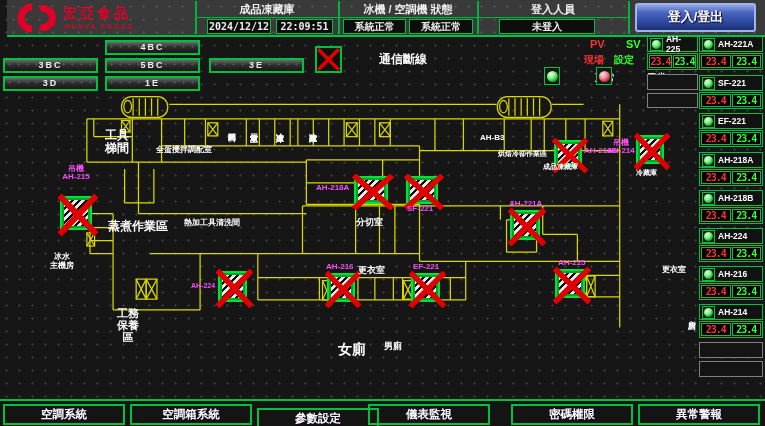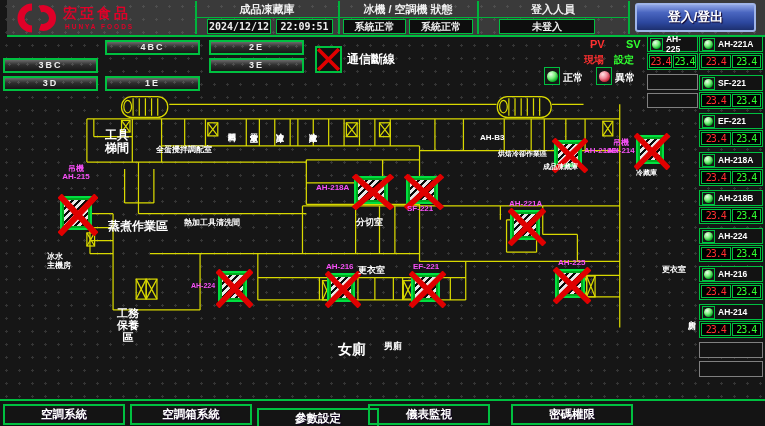--- a/index.html
+++ b/index.html
@@ -27,31 +27,31 @@
   .bluebtn{border:2px solid #9fb4e8;border-radius:3px;color:#fff;font-weight:bold;text-align:center;
     background:linear-gradient(180deg,#8fa5e5 0%,#4a66c0 30%,#2c479e 70%,#1d306f 100%);
     box-sizing:border-box;text-shadow:1px 1px 1px #102;}
   
   .fbtn{width:95px;height:15px;border:2px solid #00c040;box-sizing:border-box;
     background-image:radial-gradient(circle,rgba(255,255,255,.12) 1px,transparent 1.2px),
       linear-gradient(180deg,#6a6a6a 0%,#2e2e2e 45%,#171717 100%);
     background-size:9px 9px,100% 100%;
     color:#eee;font-size:9px;font-weight:bold;text-align:center;line-height:11px;letter-spacing:2px;}
   .legend-x{border:2px solid #00c040;background:#101010;box-sizing:border-box;}
-  .wlabel{color:#fff;font-weight:bold;}
+  .wlabel{color:#fff;font-weight:bold;margin-left:32px;}
   
   .lampbox{border:1px solid #00c040;background:#161616;display:flex;align-items:center;justify-content:center;box-sizing:border-box;}
   .lamp{border-radius:50%;}
   .lamp.green{background:radial-gradient(circle at 35% 30%,#eaffea 0%,#7df07d 40%,#00a820 75%,#006010 100%);}
   .lamp.red{background:radial-gradient(circle at 35% 30%,#ffe2e2 0%,#f08a9a 40%,#c02030 75%,#700010 100%);}
   
   .unit-name{border:1px solid #00c040;background:#121212;display:flex;align-items:center;gap:3px;
     padding:0 2px;box-sizing:border-box;color:#fff;font-size:8.5px;font-weight:bold;}
   .unit-vals{border:1px solid #00c040;display:flex;gap:1px;padding:1px;box-sizing:border-box;background:#0a0a0a;}
-  .valbox{flex:1;border:1px solid #00c040;background:#000;font-size:10px;font-weight:normal;
+  .valbox{flex:1;border:1px solid #00c040;background:#000;font-size:10px;font-weight:bold;
     text-align:center;line-height:11px;font-family:"DejaVu Sans Mono","Liberation Mono",monospace;letter-spacing:-1px;}
   .valbox.pv{color:#ff3030;}
   .valbox.sv{color:#30ff30;}
   .emptycell{border:1px solid #808080;background:#141414;box-sizing:border-box;}
   
   .equip{background:#00a81e;border:2px solid #00e040;padding:2px;box-sizing:border-box;}
   .equip .hatch{width:100%;height:100%;
     background:repeating-linear-gradient(135deg,#0a0a0a 0 2.5px,#e8e8e8 2.5px 5px);}
   .equip svg.x{position:absolute;left:-4px;top:-4px;width:calc(100% + 8px);height:calc(100% + 8px);}
   .mlabel{color:#f850f8;font-weight:bold;white-space:pre-line;line-height:1.05;}
@@ -92,22 +92,22 @@
     <div class="abs hbox" style="left:336px;top:19px;width:63px;height:15px">系統正常</div>
     <div class="abs hbox" style="left:402px;top:19px;width:64px;height:15px">系統正常</div>
 
     <div class="abs hlabel" style="left:472px;top:2px;width:148px">登入人員</div>
     <div class="abs hbox" style="left:492px;top:19px;width:96px;height:15px">未登入</div>
 
     <div class="abs bluebtn" style="left:628px;top:3px;width:121px;height:29px;font-size:13px;line-height:24px">登入/登出</div>
   </div>
 
   <div class="abs fbtn" style="left:105px;top:40px">4BC</div>
-  <div class="abs fbtn" style="left:209px;top:40px">2E</div>
   <div class="abs fbtn" style="left:3px;top:58px">3BC</div>
+  <div class="abs fbtn" style="left:105px;top:58px">5BC</div>
   <div class="abs fbtn" style="left:209px;top:58px">3E</div>
   <div class="abs fbtn" style="left:3px;top:76px">3D</div>
   <div class="abs fbtn" style="left:105px;top:76px">1E</div>
 
   <div class="abs legend-x" style="left:315px;top:46px;width:27px;height:27px">
     <svg style="position:absolute;left:0;top:0;width:100%;height:100%" viewBox="0 0 10 10" preserveAspectRatio="none">
       <path d="M0.5,0.5 L9.5,9.5 M9.5,0.5 L0.5,9.5" stroke="#e00000" stroke-width="1.6"></path>
     </svg>
   </div>
   <div class="abs wlabel" style="left:347px;top:51px;font-size:12px">通信斷線</div>
@@ -274,21 +274,21 @@
   <div class="abs rlabel vtext" style="left:227px;top:127px;font-size:8px">吊料間</div>
   <div class="abs rlabel vtext" style="left:249px;top:127px;font-size:8px">蛋液室</div>
   <div class="abs rlabel vtext" style="left:275px;top:127px;font-size:8px">冷凍庫</div>
   <div class="abs rlabel vtext" style="left:308px;top:127px;font-size:8px">冷藏庫</div>
   <div class="abs rlabel" style="left:108px;top:220px;font-size:12px">蒸煮作業區</div>
   <div class="abs rlabel" style="left:184px;top:219px;font-size:8px">熱加工具清洗間</div>
   <div class="abs rlabel" style="left:356px;top:218px;font-size:9px">分切室</div>
   <div class="abs rlabel" style="left:358px;top:266px;font-size:9px">更衣室</div>
   <div class="abs rlabel" style="left:338px;top:342px;font-size:14px">女廁</div>
   <div class="abs rlabel" style="left:384px;top:342px;font-size:9px">男廁</div>
-  <div class="abs rlabel" style="left:47px;top:253px;width:30px;font-size:8px;">冰水
+  <div class="abs rlabel" style="left:47px;top:253px;width:30px;font-size:8px;text-align:center">冰水
 主機房</div>
   <div class="abs rlabel" style="left:112px;top:307px;width:32px;font-size:11px;text-align:center">工務
 保養區</div>
   <div class="abs rlabel" style="left:480px;top:134px;font-size:8px">AH-B3</div>
   <div class="abs rlabel" style="left:498px;top:150px;font-size:7px">烘焙冷卻作業區</div>
   <div class="abs rlabel" style="left:543px;top:163px;font-size:7px">成品凍藏庫</div>
   <div class="abs rlabel" style="left:636px;top:169px;font-size:7px">冷藏庫</div>
   <div class="abs rlabel" style="left:662px;top:266px;font-size:8px">更衣室</div>
   <div class="abs rlabel vtext" style="left:687px;top:314px;font-size:8px">廁所</div>
 
@@ -395,15 +395,16 @@
 
   <div class="abs emptycell" style="left:699px;top:342px;width:64px;height:16px"></div>
   <div class="abs emptycell" style="left:699px;top:361px;width:64px;height:16px"></div>
 
   <div class="abs nav">
     <div class="abs navbtn" style="left:3px;top:3px">空調系統</div>
     <div class="abs navbtn" style="left:130px;top:3px">空調箱系統</div>
     <div class="abs navbtn" style="left:257px;top:7px">參數設定</div>
     <div class="abs navbtn" style="left:368px;top:3px">儀表監視</div>
     <div class="abs navbtn" style="left:511px;top:3px">密碼權限</div>
+    <div class="abs navbtn" style="left:638px;top:3px">異常警報</div>
   </div>
 
 </div>
 
 </body></html>

